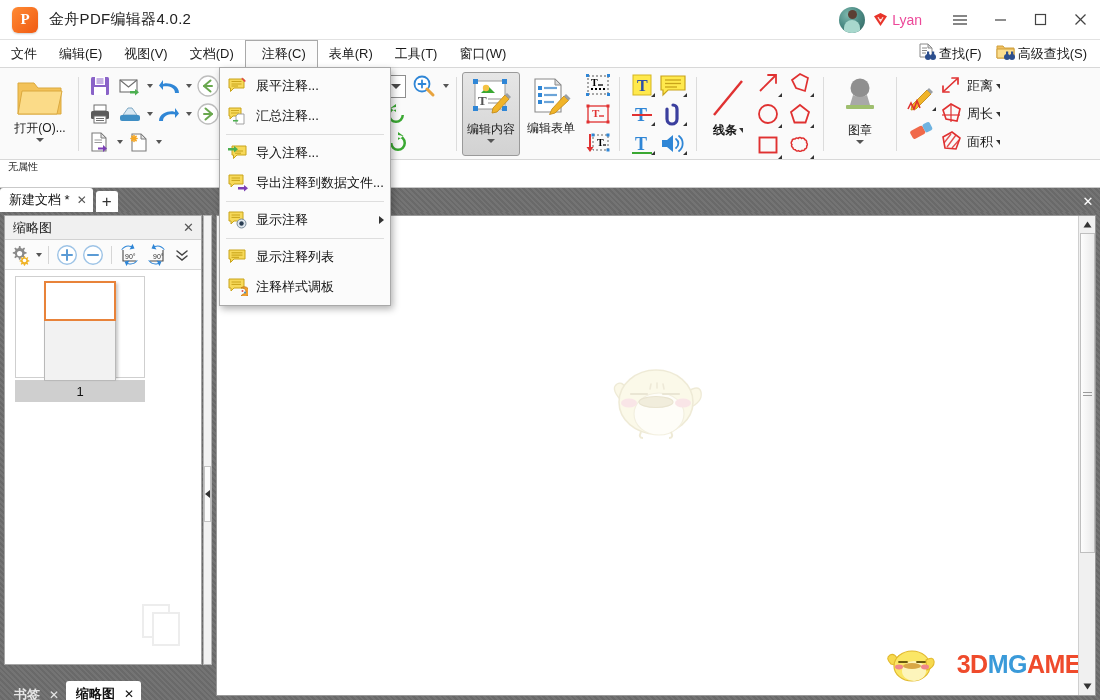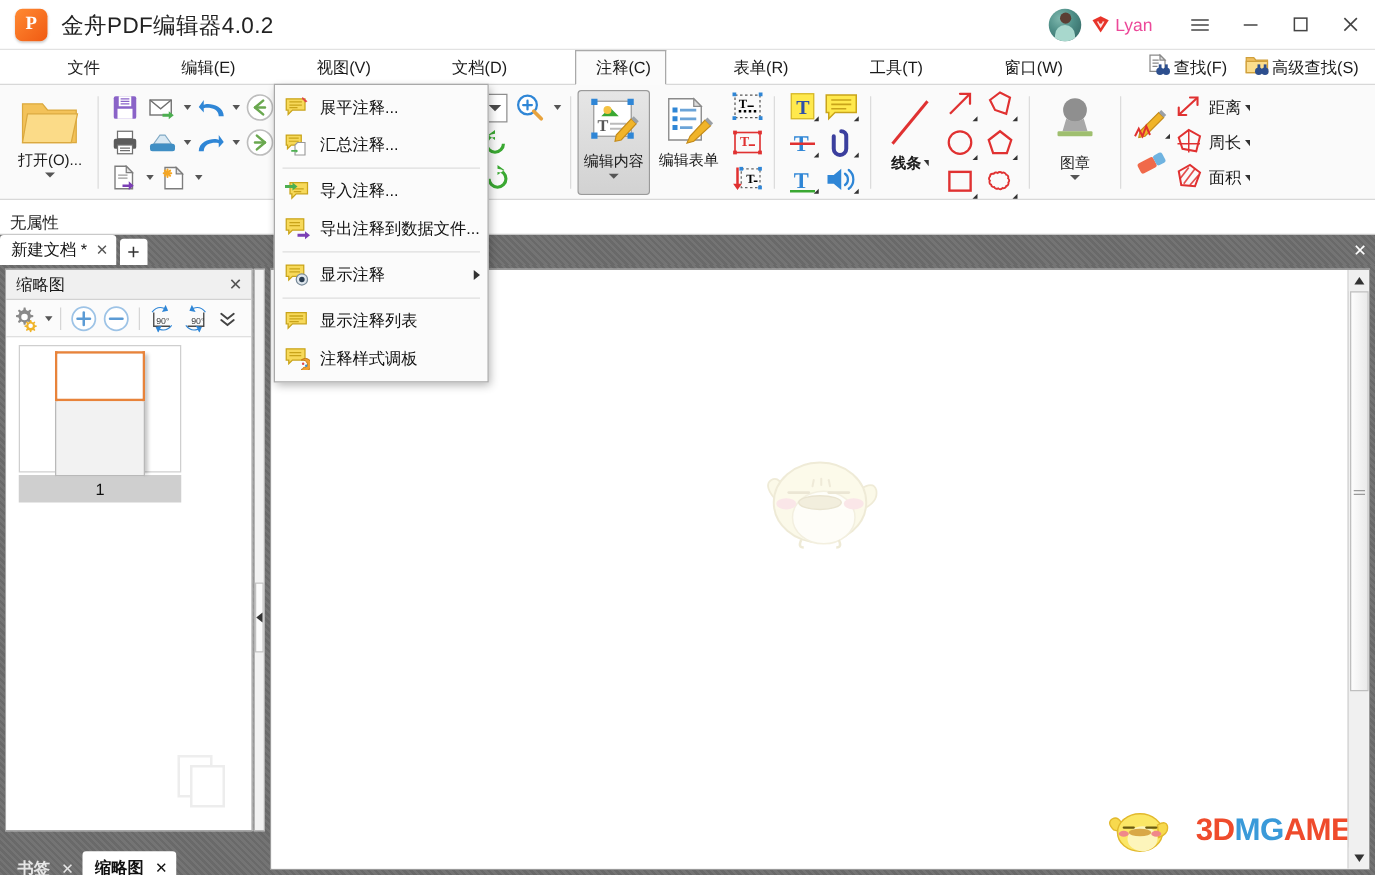--- a/index.html
+++ b/index.html
@@ -19,21 +19,21 @@
     background:#ffffff; border-bottom:1px solid #e2e2e2;
     display:flex; align-items:center;
   }
   .app-logo {
     width:26px; height:26px; margin-left:12px; border-radius:6px;
     background:linear-gradient(135deg,#ff8a33,#f05a12);
     display:flex; align-items:center; justify-content:center;
     color:#fff; font-weight:bold; font-size:15px; font-family:"Liberation Serif",serif;
     box-shadow:0 1px 2px rgba(0,0,0,.2);
   }
-  .app-title { margin-left:11px; font-size:18px; color:#222; letter-spacing:.3px; }
+  .app-title { margin-left:11px; font-size:15px; color:#222; letter-spacing:.3px; }
   .tb-right { margin-left:auto; display:flex; align-items:center; height:40px; }
   .avatar {
     width:26px; height:26px; border-radius:50%;
     background:radial-gradient(circle at 35% 30%, #7fb8ae 0%, #4d8d86 45%, #2e5f5c 100%);
     position:relative; overflow:hidden; flex:none;
   }
   .avatar::after{
     content:""; position:absolute; left:5px; bottom:0; width:16px; height:13px;
     border-radius:8px 8px 0 0; background:#a8d8cd;
   }
@@ -52,21 +52,21 @@
   .hamburger { margin-left:18px; }
 
   
   .menubar {
     position:absolute; left:0; top:40px; width:1100px; height:28px;
     background:#ffffff; border-bottom:1px solid #d8d8d8;
     display:flex; align-items:stretch;
   }
   .menu-item {
     padding:0 11px; display:flex; align-items:center; font-size:13px; color:#1a1a1a;
-    white-space:nowrap; position:relative;margin-left:43px;
+    white-space:nowrap; position:relative;
   }
   .menu-item.open {
     background:#fbfbfb;
     border-left:1px solid #a9a9a9; border-right:1px solid #a9a9a9; border-top:1px solid #a9a9a9;
     border-bottom:1px solid #fbfbfb;
     z-index:60; margin-bottom:-1px;padding-left:16px;
   }
   .menu-right { margin-left:auto; display:flex; align-items:center; padding-right:8px; gap:4px; }
   .findbtn { display:flex; align-items:center; gap:3px; padding:1px 5px; font-size:13px; }
 
@@ -111,21 +111,21 @@
   .corner-tri{ position:absolute; right:2px; bottom:2px; width:0;height:0;
     border-left:4px solid transparent; border-bottom:4px solid #333;}
 
   .measure-row { display:flex; align-items:center; gap:3px; height:28px;}
   .measure-row .mlbl{ font-size:13px; }
 
   
   .propbar {
     position:absolute; left:0; top:160px; width:1100px; height:28px;
     background:#ffffff; border-bottom:1px solid #c9c9c9;
-    display:flex; align-items:flex-end; padding-left:8px; font-size:13px; color:#222;
+    display:flex; align-items:flex-start; padding-left:8px; font-size:10px; color:#222;
   }
 
   
   .doctabs {
     position:absolute; left:0; top:188px; width:1100px; height:24px;
     background:#6e6e6e;
     background-image:
       repeating-linear-gradient(45deg, rgba(255,255,255,.045) 0 2px, rgba(0,0,0,.045) 2px 4px);
     display:flex; align-items:flex-end;
   }

